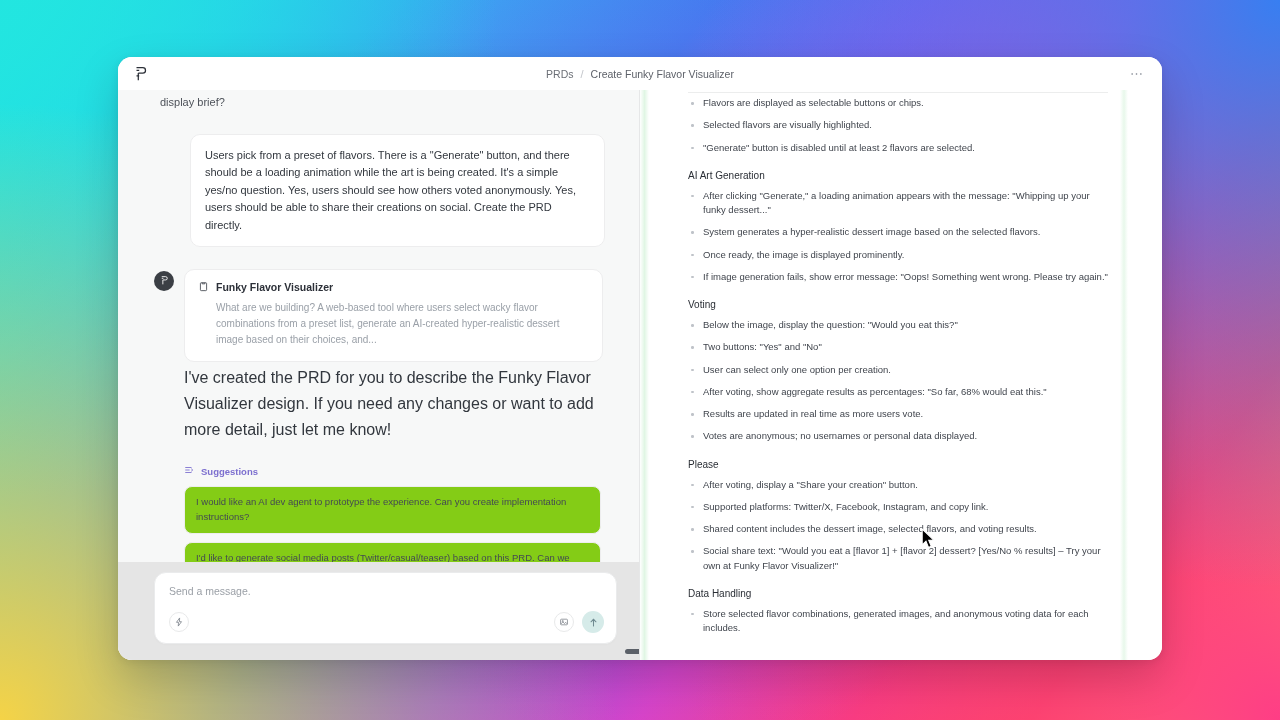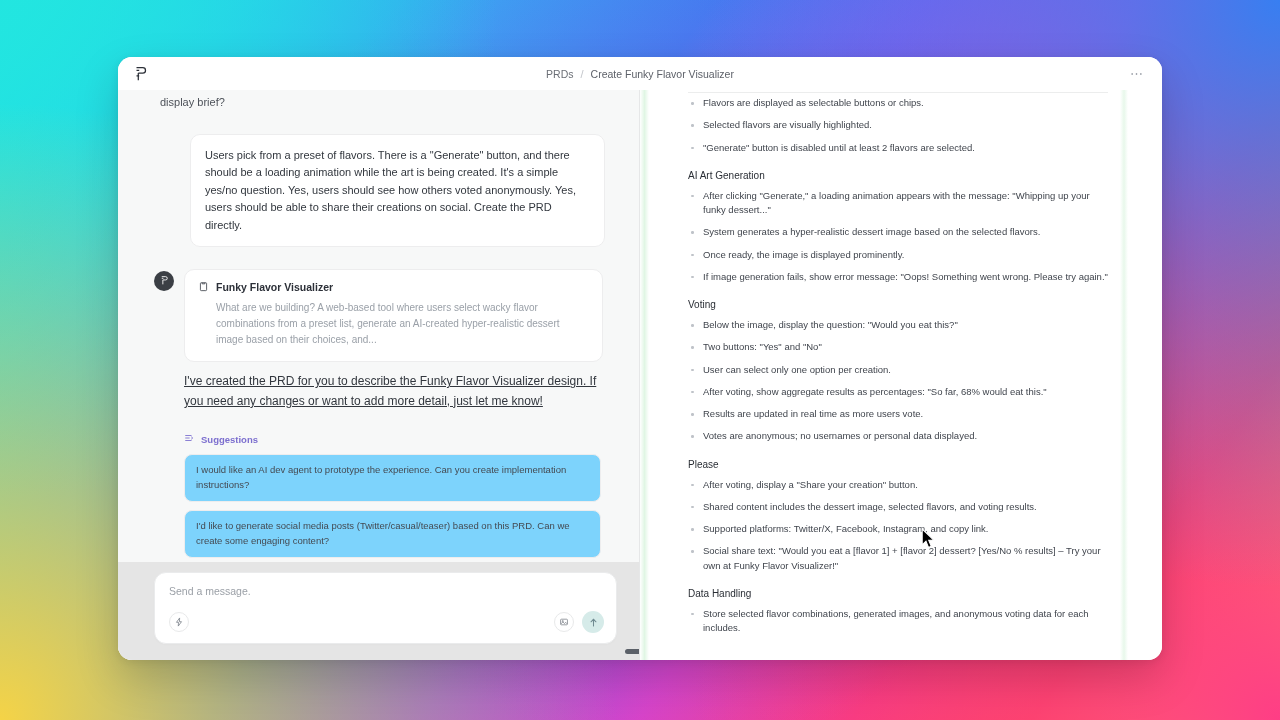--- a/index.html
+++ b/index.html
@@ -127,35 +127,34 @@
     font-size: 10.5px; font-weight: bold; color: #2c3views; color: #2c3038;
     margin-bottom: 6px;
   }
   .doc-card-head svg { width: 11px; height: 11px; flex: 0 0 11px; }
   .doc-card-body {
     font-size: 10px; line-height: 1.62; color: #9aa0a8;
     padding-left: 18px;
   }
 
   .ai-text {
-    font-size: 12px; line-height: 1.62; color: #32373e;
-    margin-top: 10px;
-    text-decoration: underline;
+    font-size: 16px; line-height: 1.62; color: #32373e;
+    margin-top: 3px;
   }
 
   .suggestions-head {
     display: flex; align-items: center; gap: 7px;
     margin: 22px 0 9px 0;
     font-size: 9.5px; color: #7c6fcf; font-weight: bold;
   }
   .suggestions-head svg { width: 10px; height: 10px; }
 
   .sugg-list { display: flex; flex-direction: column; gap: 8px; padding-right: 2px; }
   .sugg {
-    background: #7dd3fc;
+    background: #84cc16;
     border: 1px solid #ededee;
     border-radius: 8px;
     padding: 8px 11px;
     font-size: 9.5px;
     line-height: 1.56;
     color: #444a52;
   }
 
   
   .composer-wrap { padding: 10px 22px 16px 36px; background: #e5e5e5; }
@@ -399,22 +398,22 @@
         <li>Two buttons: "Yes" and "No"</li>
         <li>User can select only one option per creation.</li>
         <li>After voting, show aggregate results as percentages: "So far, 68% would eat this."</li>
         <li>Results are updated in real time as more users vote.</li>
         <li>Votes are anonymous; no usernames or personal data displayed.</li>
       </ul>
 
       <div class="doc-h">Please</div>
       <ul class="doc-ul">
         <li>After voting, display a "Share your creation" button.</li>
+        <li>Supported platforms: Twitter/X, Facebook, Instagram, and copy link.</li>
         <li>Shared content includes the dessert image, selected flavors, and voting results.</li>
-        <li>Supported platforms: Twitter/X, Facebook, Instagram, and copy link.</li>
         <li>Social share text: "Would you eat a [flavor 1] + [flavor 2] dessert? [Yes/No % results] – Try your own at Funky Flavor Visualizer!"</li>
       </ul>
 
       <div class="doc-h">Data Handling</div>
       <ul class="doc-ul">
         <li>Store selected flavor combinations, generated images, and anonymous voting data for each includes.</li>
 
       </ul>
 
     </div>

